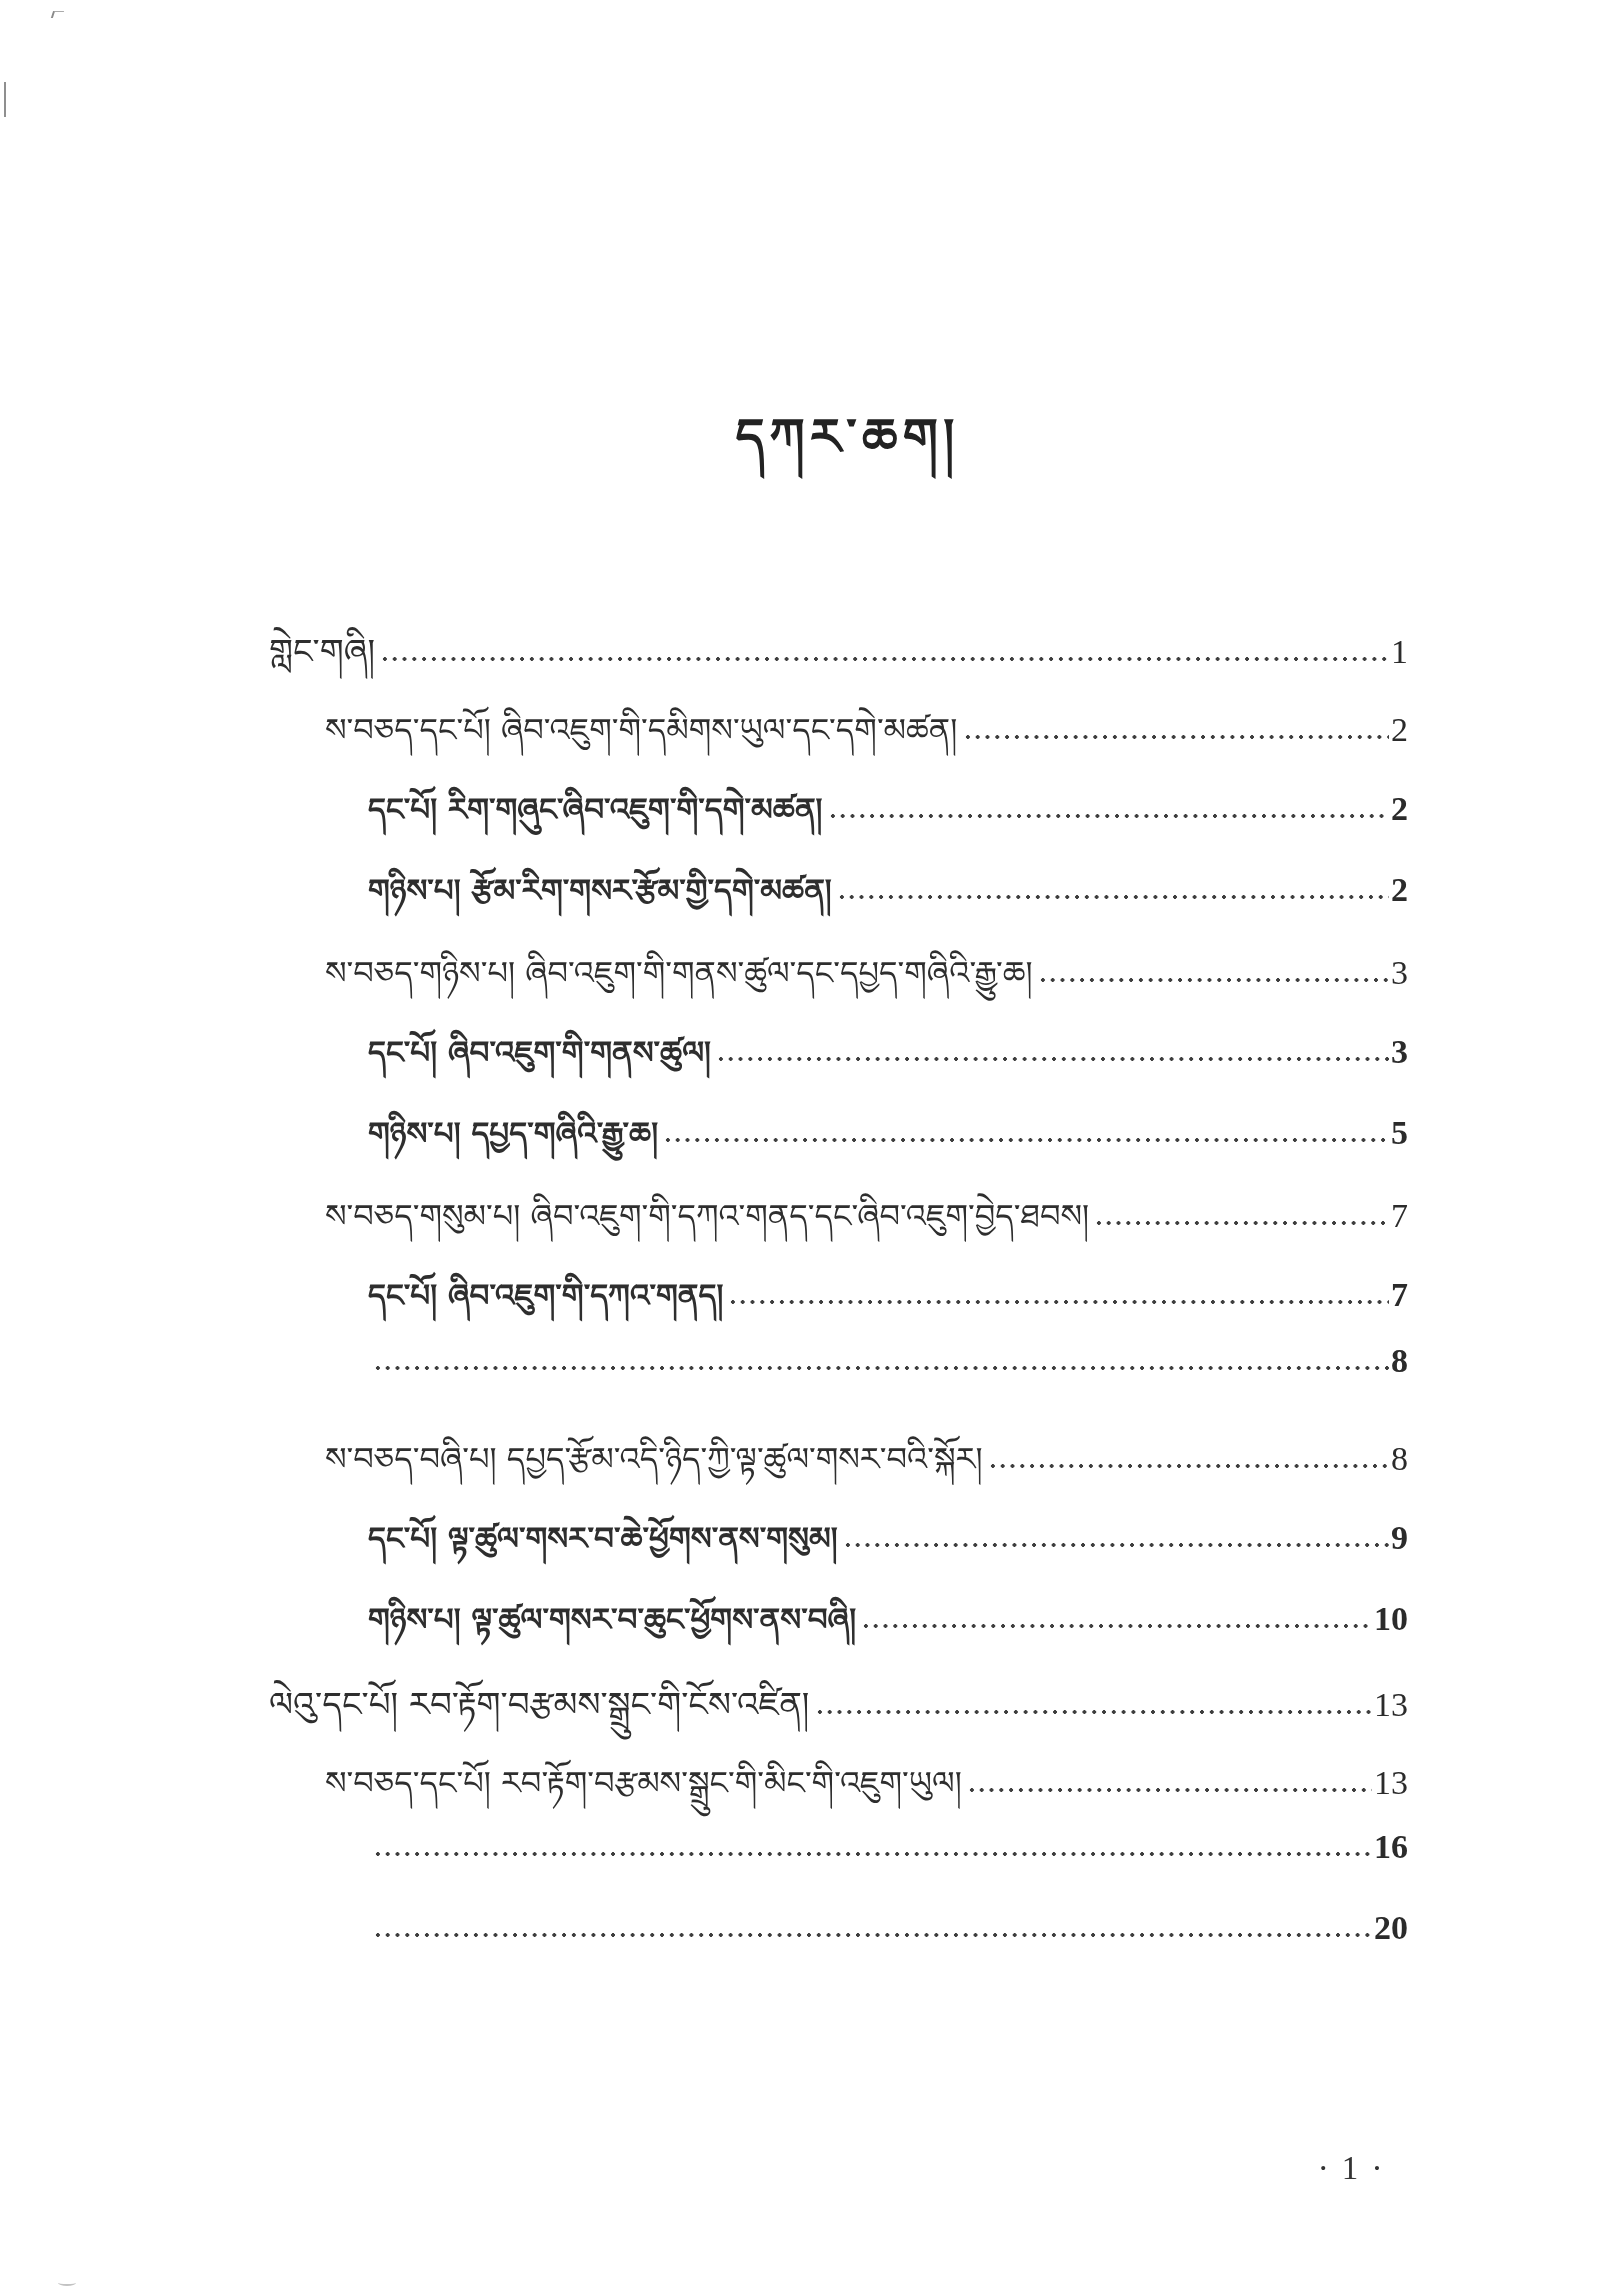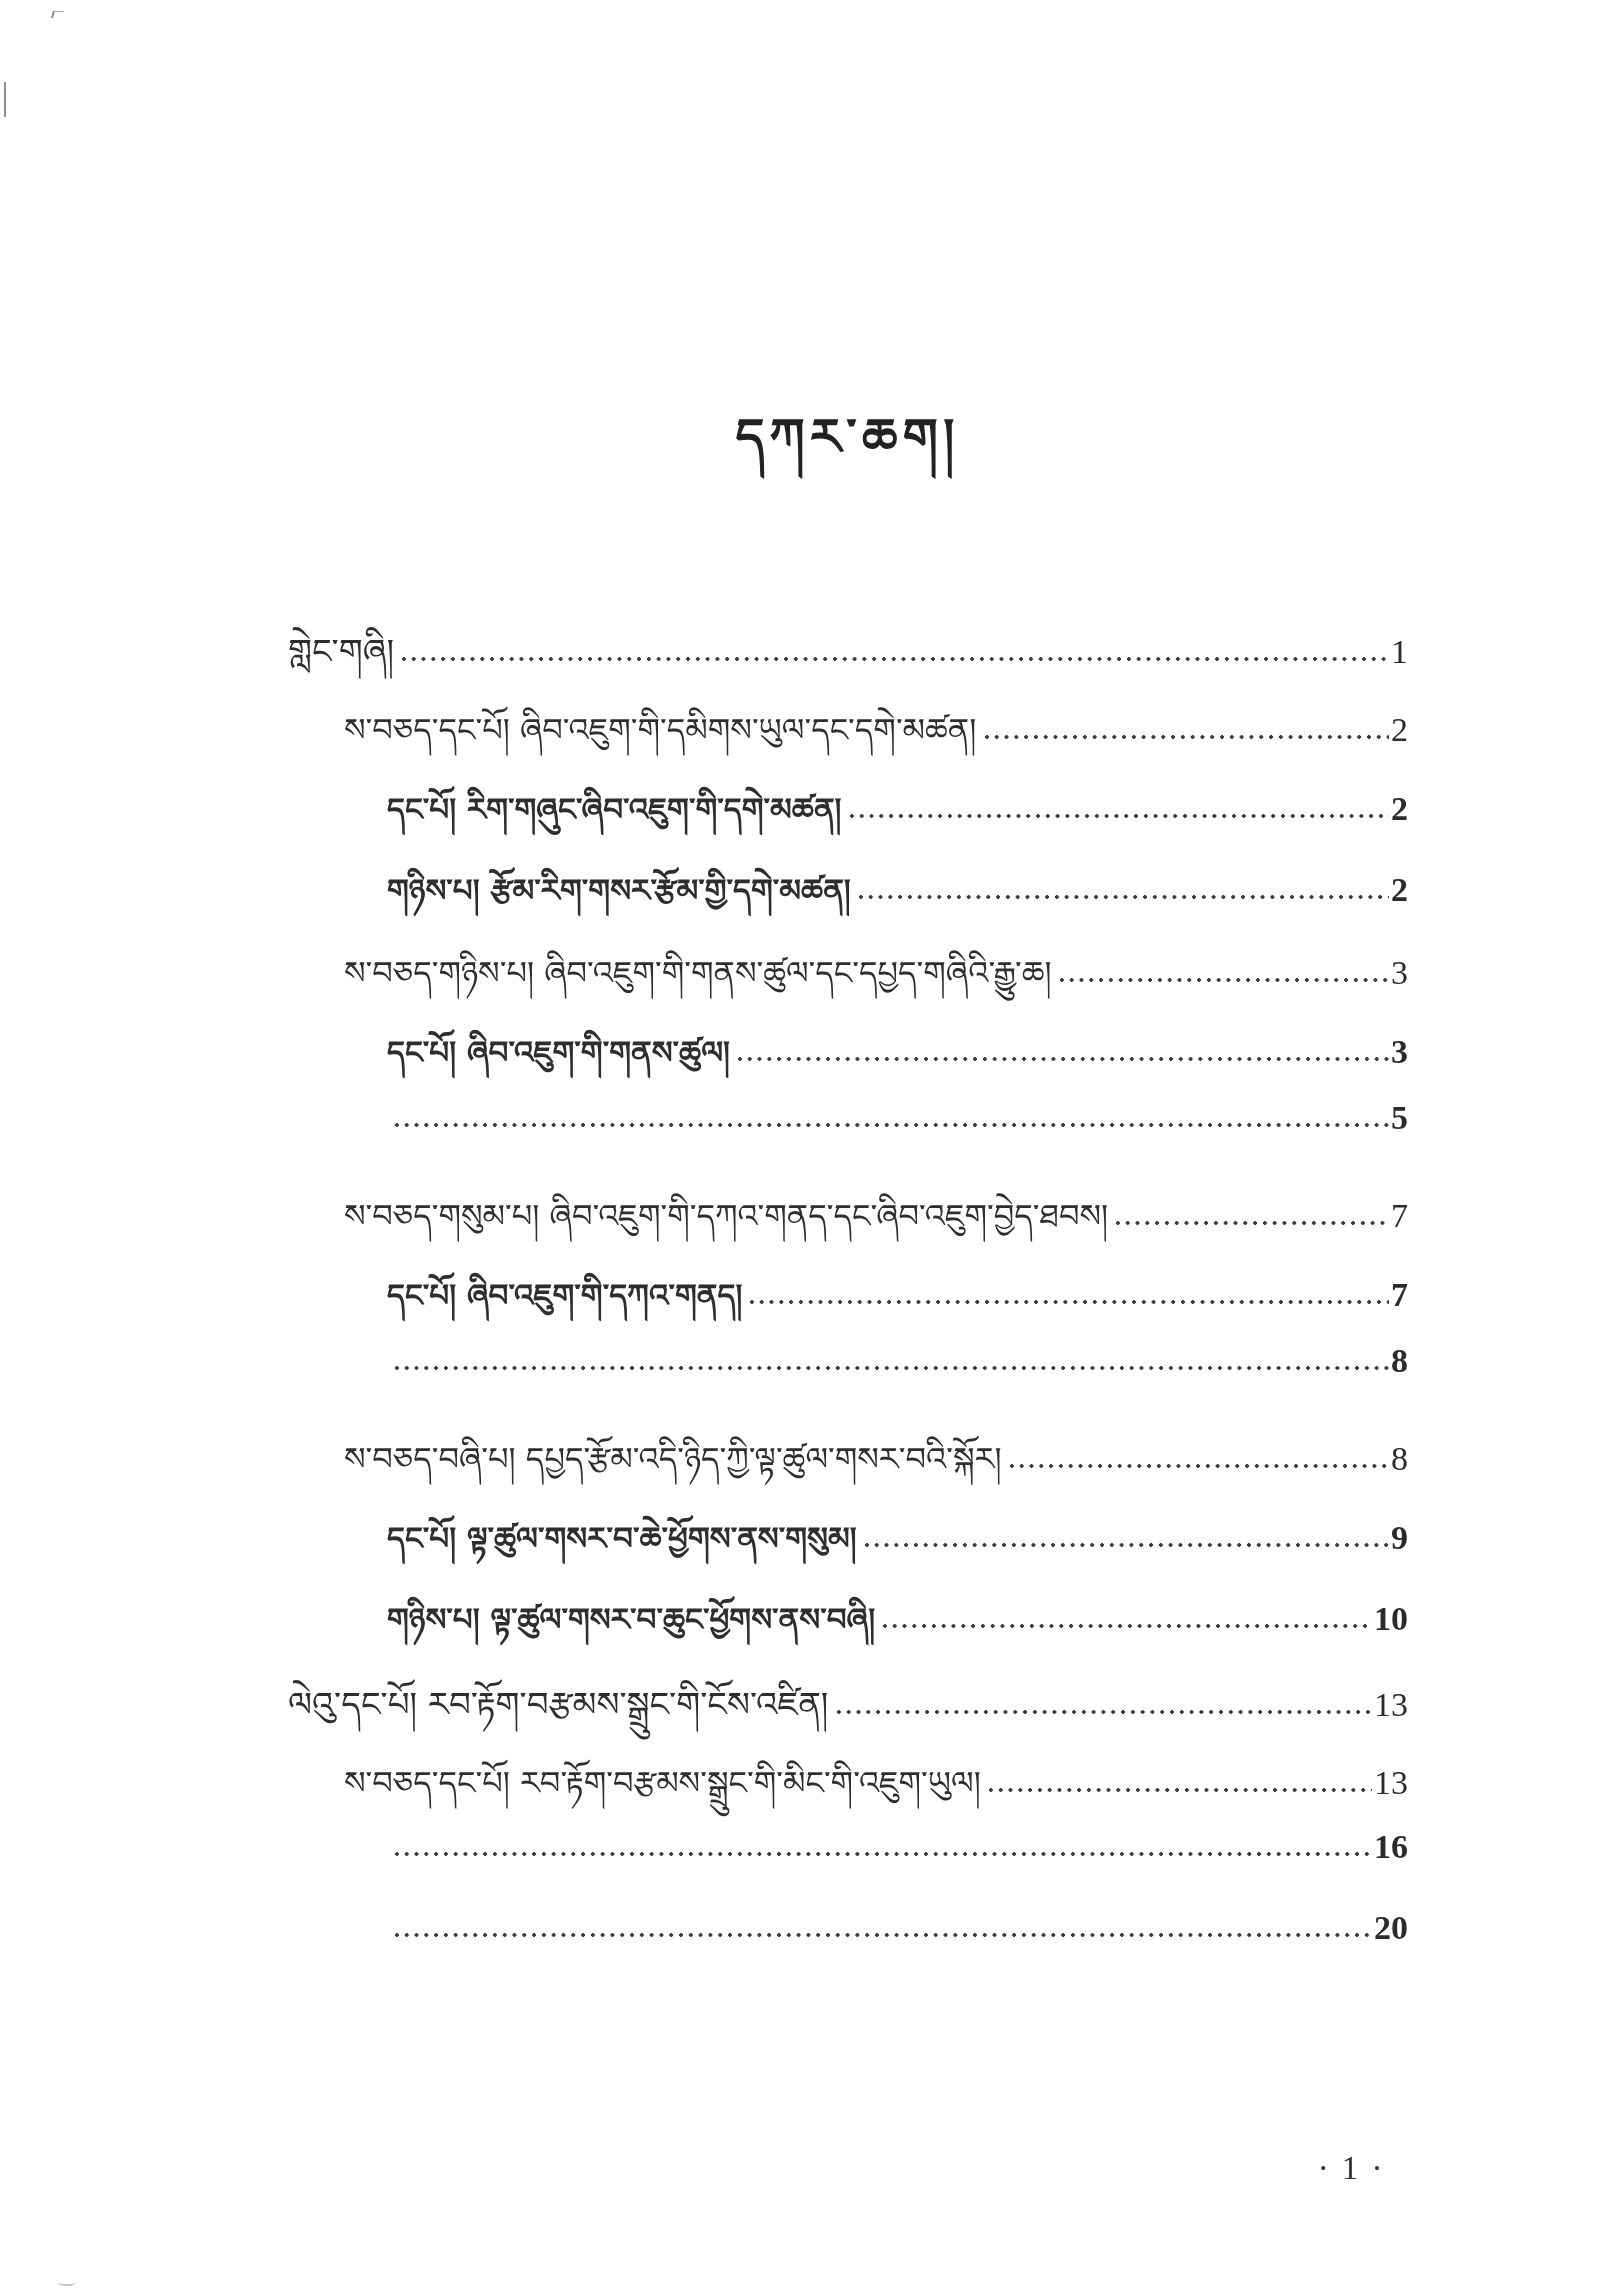--- a/index.html
+++ b/index.html
@@ -23,21 +23,21 @@
     transform: translateX(36px);
     font-size: 50px;
     font-weight: bold;
     letter-spacing: 5.2px;
     color: #222222;
   }
 
   
   .toc {
     position: absolute;
-    left: 288px;
+    left: 269px;
     right: 215px;
     top: 613px;
   }
   .toc-row {
     display: flex;
     align-items: baseline;
     height: 81px;
     white-space: nowrap;
   }
   .toc-row.level-0 { padding-left: 0;    font-size: 34px; }
@@ -137,20 +137,21 @@
     <span class="toc-label">ས་བཅད་གཉིས་པ། ཞིབ་འཇུག་གི་གནས་ཚུལ་དང་དཔྱད་གཞིའི་རྒྱུ་ཆ།</span>
     <span class="leader"></span>
     <span class="page-num">3</span>
   </div>
     <div class="toc-row level-2">
     <span class="toc-label">དང་པོ། ཞིབ་འཇུག་གི་གནས་ཚུལ།</span>
     <span class="leader"></span>
     <span class="page-num">3</span>
   </div>
     <div class="toc-row level-2">
+    <span class="toc-label">གཉིས་པ། དཔྱད་གཞིའི་རྒྱུ་ཆ།</span>
     <span class="leader"></span>
     <span class="page-num">5</span>
   </div>
     <div class="toc-row level-1">
     <span class="toc-label">ས་བཅད་གསུམ་པ། ཞིབ་འཇུག་གི་དཀའ་གནད་དང་ཞིབ་འཇུག་བྱེད་ཐབས།</span>
     <span class="leader"></span>
     <span class="page-num">7</span>
   </div>
     <div class="toc-row level-2">
     <span class="toc-label">དང་པོ། ཞིབ་འཇུག་གི་དཀའ་གནད།</span>

